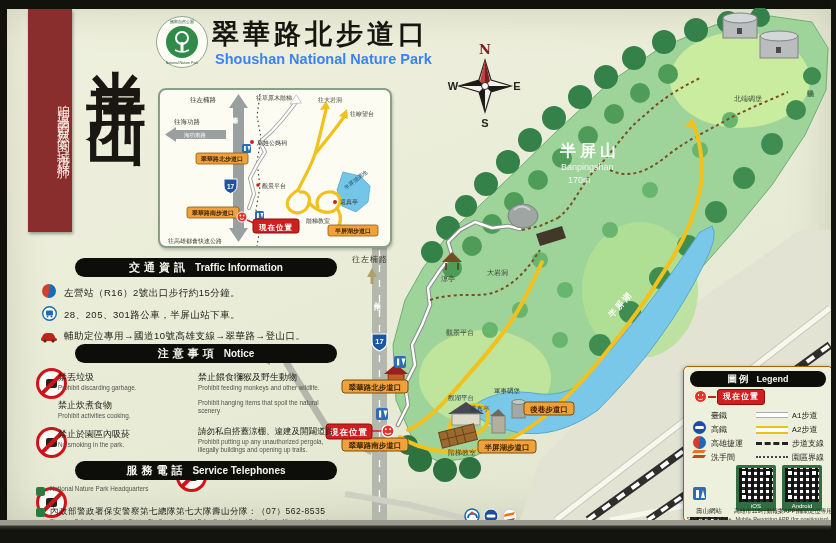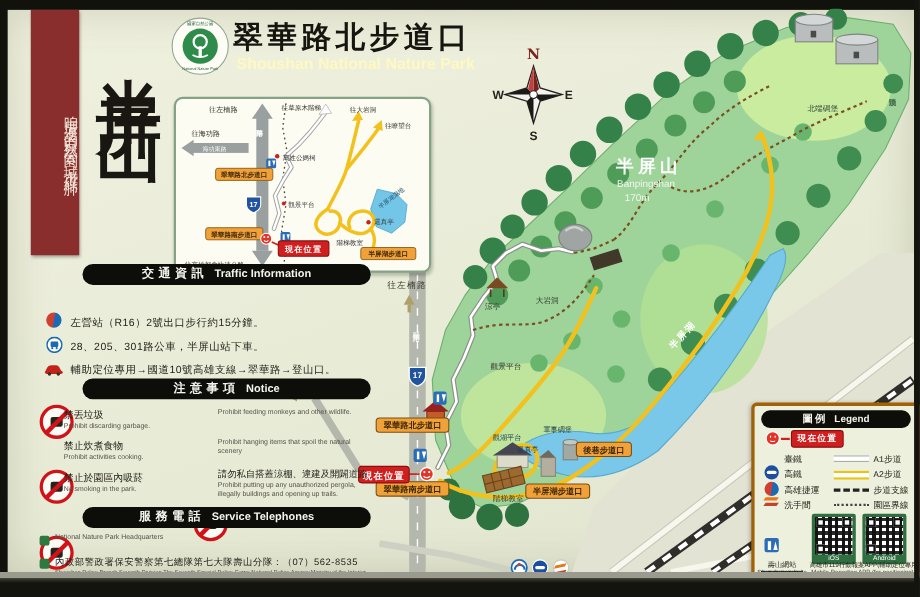--- a/index.html
+++ b/index.html
@@ -14,38 +14,38 @@
   
   .banner{left:28px;top:9px;width:44px;height:223px;background:#8a2d2d;box-shadow:1px 2px 3px rgba(0,0,0,.35);
           color:#f4e9dc;font-size:13px;letter-spacing:5px;text-align:center;padding-top:14px;box-sizing:border-box;}
   .big-title{left:82px;top:22px;height:245px;font-size:60px;font-weight:700;color:#1a1713;letter-spacing:18px;line-height:70px;}
   
   .logo{left:156px;top:16px;width:50px;height:50px;border-radius:50%;background:#fdfdf6;border:1.5px solid #93a893;
         display:flex;align-items:center;justify-content:center;}
   .logo .ring-zh{position:absolute;top:2px;left:0;width:100%;text-align:center;font-size:4px;color:#2a5a35;}
   .logo .ring-en{position:absolute;bottom:2px;left:0;width:100%;text-align:center;font-size:3.5px;color:#2a5a35;}
   .park-zh{left:212px;top:16px;width:235px;font-size:27px;font-weight:700;color:#17150f;letter-spacing:4px;}
-  .park-en{left:215px;top:51px;font-size:14.5px;font-weight:700;color:#fef9c3;}
+  .park-en{left:215px;top:51px;font-size:14.5px;font-weight:700;color:#3b82f6;}
   
   .pill{background:#0d0d0a;color:#f4f4ec;border-radius:10px;height:19px;line-height:19px;text-align:center;
         font-size:11px;font-weight:700;}
   .pill .en{font-size:10px;font-weight:700;margin-left:6px;letter-spacing:0;}
   .pill .zh{letter-spacing:4px;}
   .row-text{font-size:9.5px;color:#24221c;letter-spacing:.5px;white-space:nowrap;}
   .sub-en{font-size:6.3px;color:#55534a;line-height:7.5px;}
   
   .ban{width:25px;height:25px;border:3px solid #cf1318;border-radius:50%;background:#fbfbf6;position:relative;}
   .ban .glyph{position:absolute;left:7px;top:8px;width:11px;height:9px;background:#26231d;border-radius:2px;}
   .ban .slash{position:absolute;left:-2px;top:10.5px;width:29px;height:3.5px;background:#cf1318;transform:rotate(-45deg);}
   .notice-zh{font-size:9px;color:#24221c;white-space:nowrap;font-weight:500;}
   
   .inset{left:158px;top:88px;width:234px;height:160px;background:#fcfcf3;border:2px solid #85a287;border-radius:8px;
          box-sizing:border-box;box-shadow:1px 2px 3px rgba(0,0,0,.2);}
   
-  .legend{left:683px;top:366px;width:148px;height:154px;background:#edf0dc;border:3px solid #a16207;border-radius:5px;
+  .legend{left:683px;top:366px;width:148px;height:154px;background:#edf0dc;border:1px solid #a16207;border-radius:5px;
           box-shadow:-1px 1px 4px rgba(0,0,0,.25);}
   .legend-label{font-size:8px;color:#24221c;white-space:nowrap;font-family:Liberation Mono, monospace;}
   .smiley{width:13px;height:13px;border-radius:50%;background:#e23428;border:1.5px solid #fff;position:relative;box-sizing:border-box;}
   .smiley::before{content:"";position:absolute;left:2.5px;top:3px;width:1.8px;height:1.8px;background:#fff;border-radius:50%;box-shadow:4.2px 0 0 #fff;}
   .smiley::after{content:"";position:absolute;left:2.5px;top:4.5px;width:5.5px;height:3.5px;border-bottom:1.3px solid #fff;border-radius:50%;}
   .redpill{background:#d01f1f;border:1px solid #8a1010;border-radius:3px;color:#fff;font-weight:700;font-size:8px;
            height:14px;line-height:13px;text-align:center;letter-spacing:1px;}
   .tra-ic{width:13px;height:13px;border-radius:50%;background:#1c4fa1;position:relative;}
   .tra-ic::after{content:"";position:absolute;left:2px;top:5px;width:9px;height:3px;background:#fff;border-radius:2px;}
   .hsr-ic{width:15px;height:11px;position:relative;}
@@ -407,21 +407,21 @@
       <text x="97" y="55" font-size="6" fill="#333">萬姓公媽祠</text>
       <text x="102" y="98" font-size="6" fill="#333">觀景平台</text>
       <text x="180" y="114" font-size="6" fill="#333">還真亭</text>
       <text x="146" y="133" font-size="6" fill="#333">階梯教室</text>
       <text x="186" y="100" font-size="5.5" fill="#1d4e66" transform="rotate(-38 186 100)">半屏湖濕地</text>
       <text x="8" y="153" font-size="6" fill="#3a382e">往高雄都會快速公路</text>
     </svg>
     <div class="abs vert" style="left:72px;top:22px;font-size:6.5px;color:#fff;line-height:7px">翠華路</div>
   </div>
 
-  <div class="abs pill" style="left:75px;top:240px;width:262px">
+  <div class="abs pill" style="left:75px;top:258px;width:262px">
     <span class="zh">交通資訊</span><span class="en">Traffic Information</span>
   </div>
   <div class="abs" style="left:42px;top:284px"><span class="krt-ic" style="display:inline-block;width:14px;height:14px"></span></div>
   <div class="abs row-text" style="left:64px;top:287px">左營站（R16）2號出口步行約15分鐘。</div>
   <div class="abs" style="left:42px;top:306px">
     <svg width="15" height="15">
         <circle cx="7.5" cy="7.5" r="6.8" fill="#fff" stroke="#1b6ab3" stroke-width="1.4"></circle>
         <rect x="4" y="4.5" width="7" height="5" rx="1" fill="#1b6ab3"></rect>
         <circle cx="5.5" cy="10.5" r="1" fill="#1b6ab3"></circle>
         <circle cx="9.5" cy="10.5" r="1" fill="#1b6ab3"></circle>
@@ -463,20 +463,21 @@
     </div>
   <div class="abs" style="left:58px;top:428px;width:112px">
     <div class="notice-zh">禁止於園區內吸菸</div>
     <div class="sub-en">No smoking in the park.</div>
   </div>
   <div class="abs ban" style="left:176px;top:368px">
       <span class="glyph"></span>
       <span class="slash"></span>
     </div>
   <div class="abs" style="left:198px;top:371px;width:142px">
+    <div class="notice-zh">禁止餵食獼猴及野生動物</div>
     <div class="sub-en">Prohibit feeding monkeys and other wildlife.</div>
   </div>
   <div class="abs ban" style="left:176px;top:396px">
       <span class="glyph"></span>
       <span class="slash"></span>
     </div>
   <div class="abs" style="left:198px;top:399px;width:142px">
     <div class="sub-en">Prohibit hanging items that spoil the natural scenery</div>
   </div>
 

